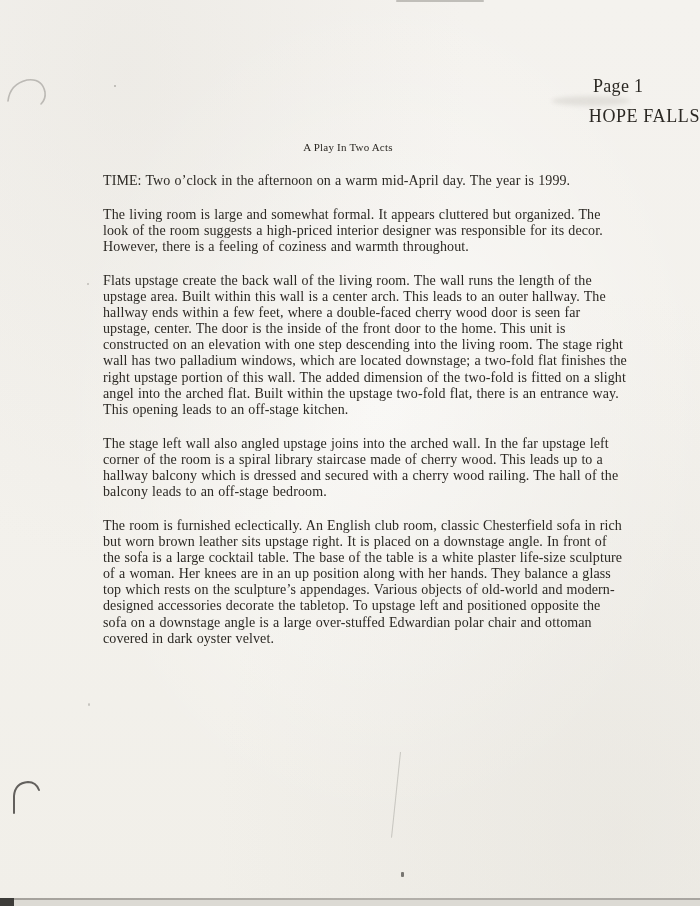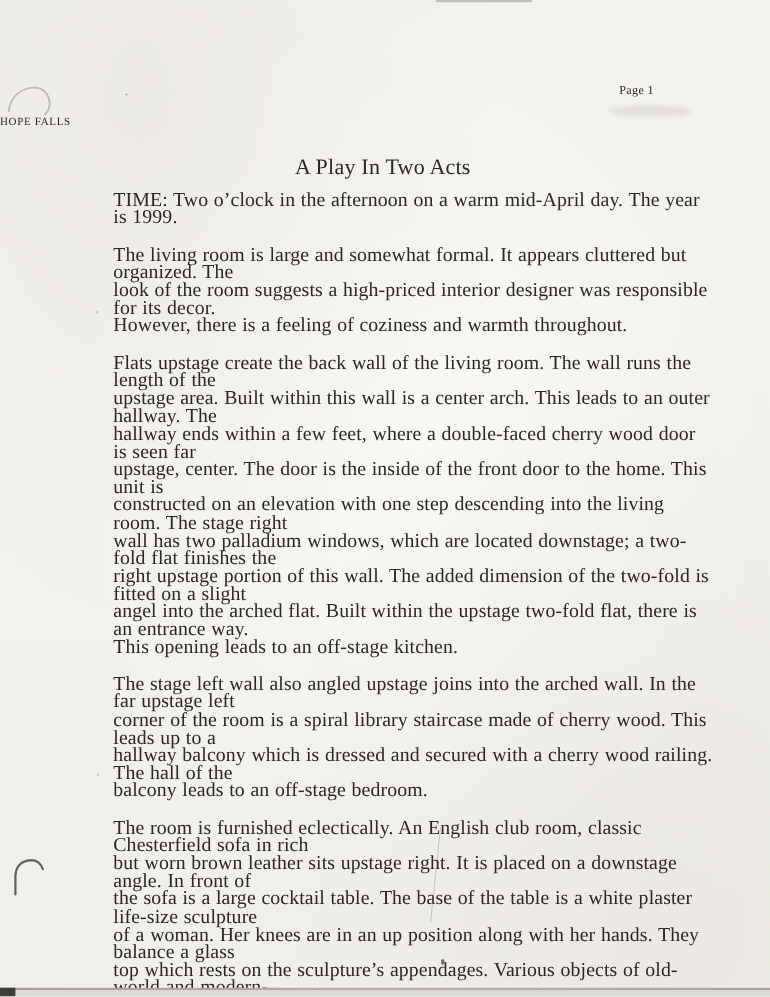--- a/index.html
+++ b/index.html
@@ -16,51 +16,51 @@
       radial-gradient(ellipse at 18% 8%, rgba(223,220,213,0.30), transparent 42%),
       radial-gradient(ellipse at 88% 92%, rgba(218,215,208,0.28), transparent 46%),
       radial-gradient(ellipse at 55% 45%, rgba(255,255,255,0.5), transparent 60%),
       linear-gradient(#f4f2ee 0%, #f3f1ec 55%, #f1efe9 100%);
     font-family: "Liberation Serif", "DejaVu Serif", serif;
     color: #2b2823;
   }
   .page-number {
     position: absolute;
     top: 76px;
-    left: 563px;
-    font-size: 11px;
+    left: 593px;
+    font-size: 18px;
     letter-spacing: 0.3px;
   }
   .doc-title {
     position: absolute;
     top: 106px;
     left: 0;
     width: 700px;
-    text-align: left;
-    font-size: 10px;
+    text-align: right;
+    font-size: 18px;
     letter-spacing: 0.6px;
   }
   .doc-subtitle {
     position: absolute;
     top: 141px;
     left: 0;
     width: 696px;
     text-align: center;
-    font-size: 20px;
+    font-size: 11px;
     letter-spacing: 0.2px;
   }
   .body-text {
     position: absolute;
     top: 173px;
     left: 103px;
     width: 545px;
   }
   .body-text p {
     margin: 0 0 17.5px 0;
-    font-size: 18px;
+    font-size: 14px;
     line-height: 16.15px;
     white-space: pre-line;
     letter-spacing: 0.1px;
     word-spacing: 0.5px;
   }
   
   .artifacts {
     position: absolute;
     inset: 0;
     pointer-events: none;

